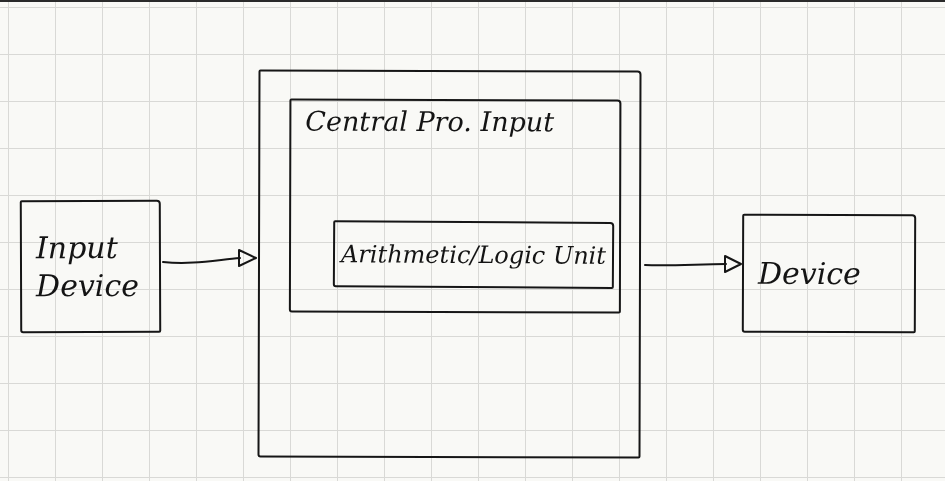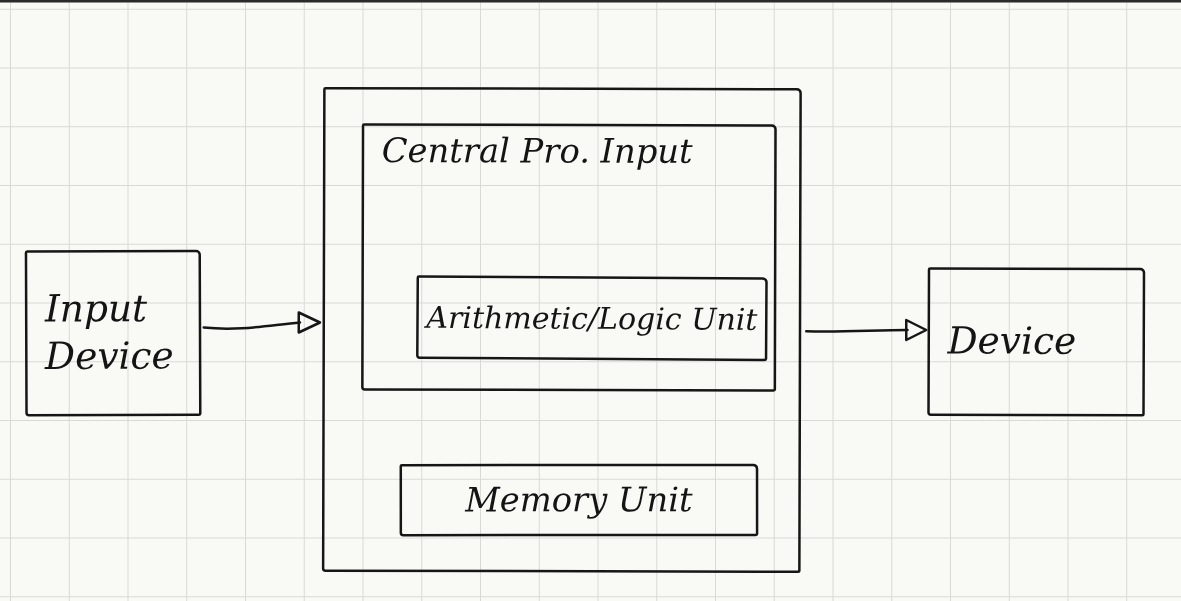--- a/index.html
+++ b/index.html
@@ -85,23 +85,20 @@
 
     <div class="box" id="cpu-inner">
       <div id="cpu-title">Central Pro. Input</div>
 
 
       <div class="box label-center hand-sm" id="alu-box">
         <span>Arithmetic/Logic Unit</span>
       </div>
     </div>
 
-    <div class="box label-center hand-md" id="memory-box">
-      <span>Memory Unit</span>
-    </div>
   </div>
 
   <div class="box two-line hand-lg" id="output-box">
     <span>Device</span>
   </div>
 
   <svg class="arrow-layer" width="945" height="481" viewBox="0 0 945 481" fill="none">
 
     <g>
       <path d="M 163 260 C 192 263, 216 258, 240 256" stroke-width="2" fill="none" stroke-linecap="round" stroke="#161616"></path>

